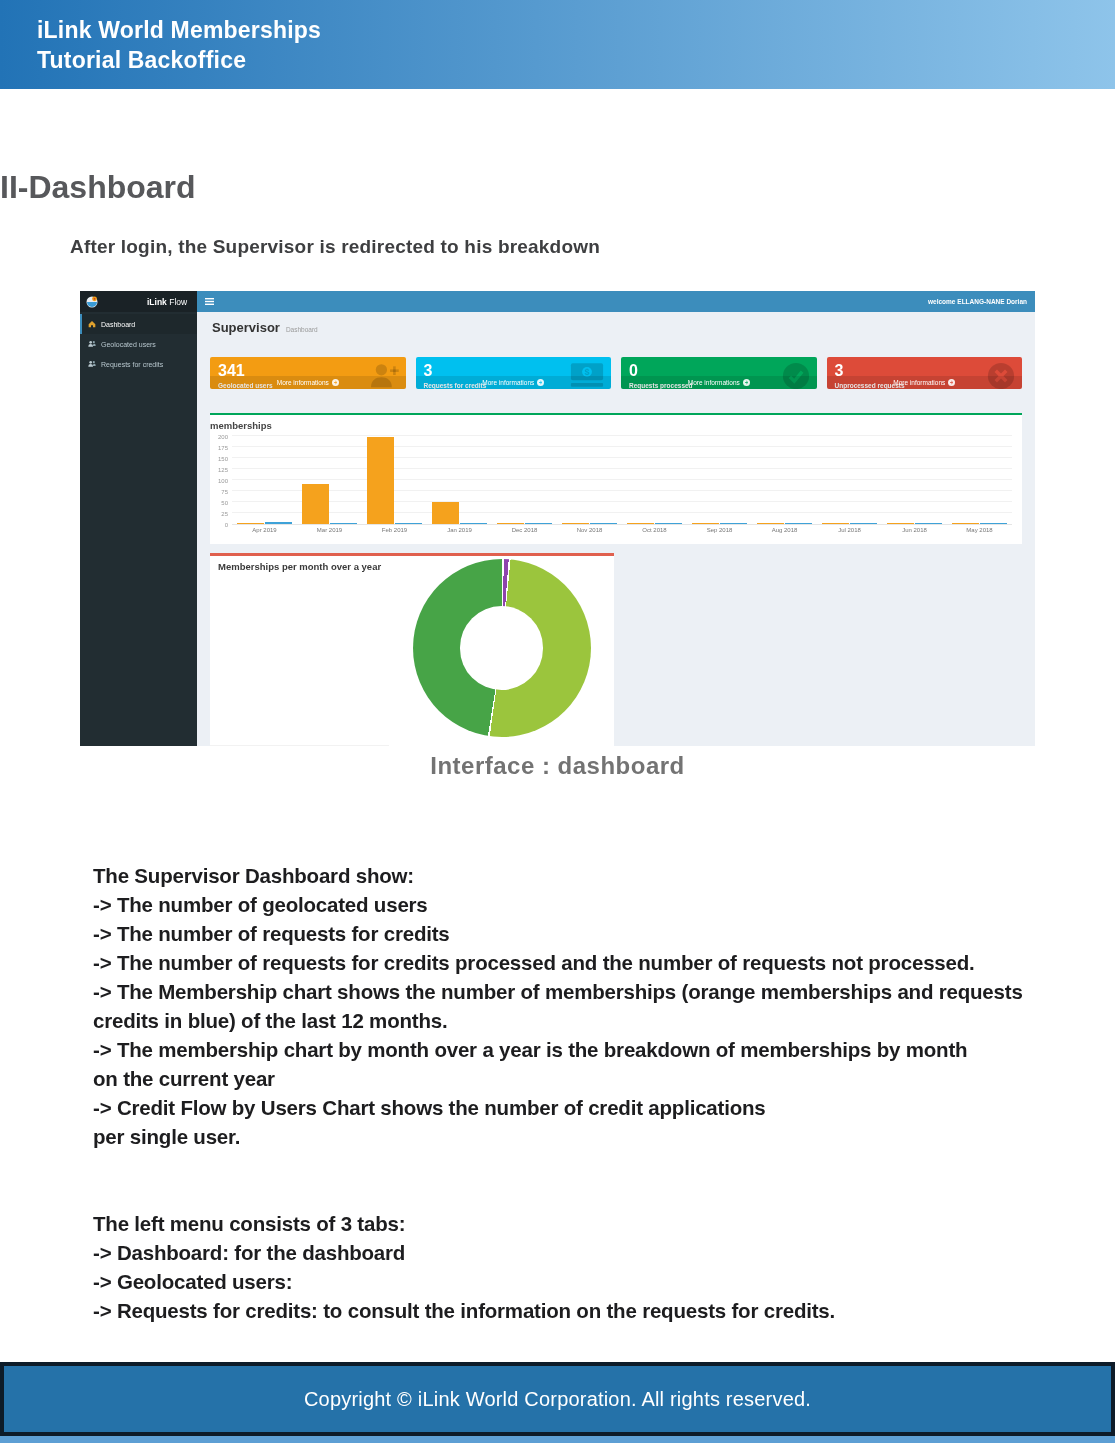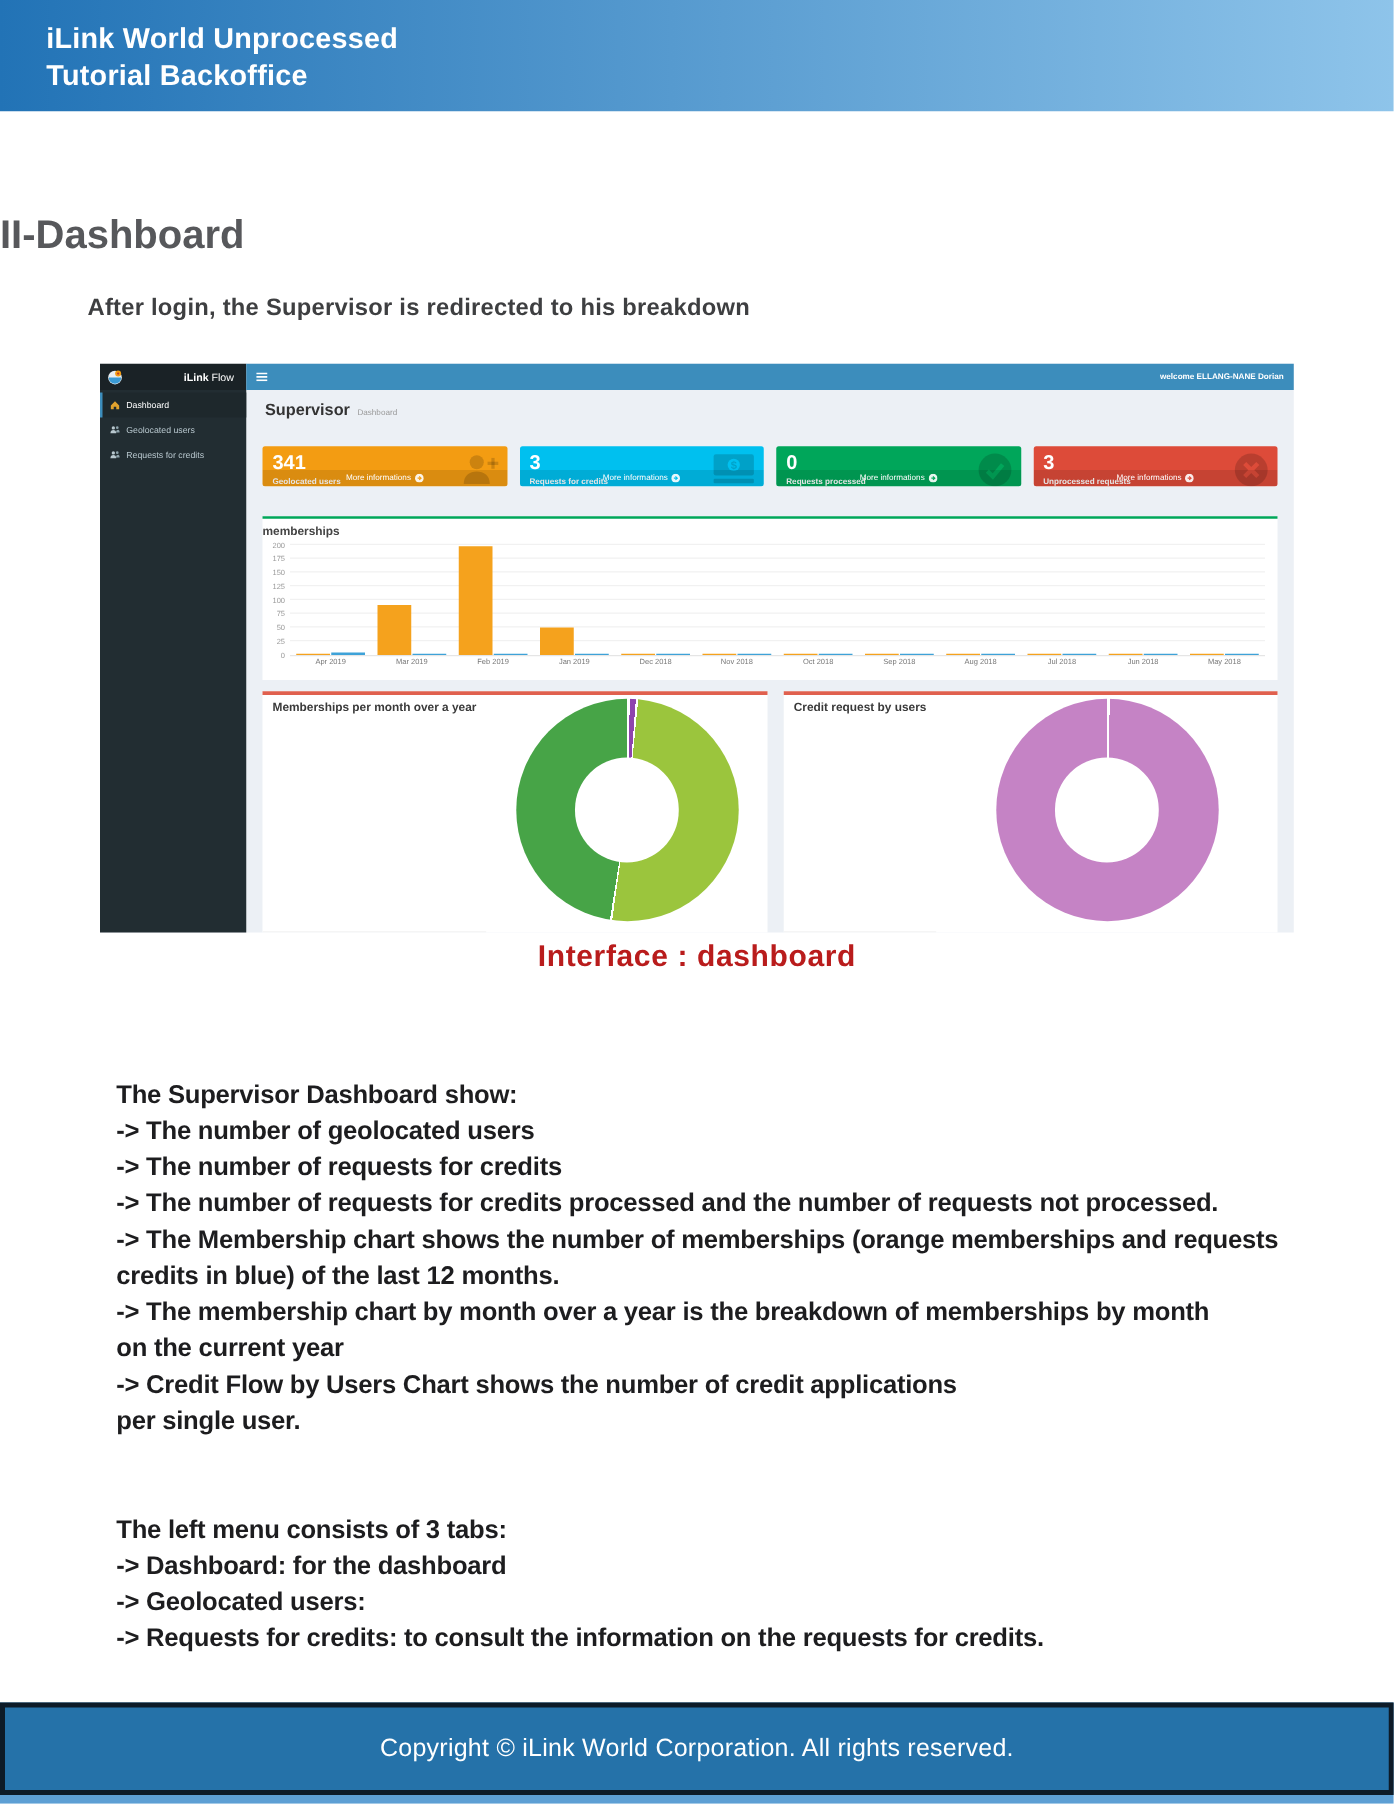--- a/index.html
+++ b/index.html
@@ -11,21 +11,21 @@
 
   
   .doc-header {
     height:89px; background:linear-gradient(90deg,#2273b6 0%,#5query 0%,#5a9ed3 55%,#8ec4ea 100%);
     background:linear-gradient(90deg,#2273b6 0%,#8ec4ea 100%);
     color:#fff; padding:15px 0 0 37px;
   }
   .doc-header div { font-size:23px; line-height:30px; font-weight:600; letter-spacing:0.2px; }
   .doc-title { margin-top:80px; font-size:32px; font-weight:bold; color:#57585b; }
   .doc-intro { margin:30px 0 0 70px; font-size:19px; font-weight:bold; color:#3e3f41; letter-spacing:0.2px; }
-  .doc-caption { margin-top:6px; text-align:center; font-size:24px; font-weight:bold; color:#b91c1c; letter-spacing:0.5px; }
+  .doc-caption { margin-top:6px; text-align:center; font-size:24px; font-weight:bold; color:#737373; letter-spacing:0.5px; }
   .doc-body { margin:52px 60px 0 93px; font-size:20.5px; font-weight:bold; color:#1d1d1f; line-height:29px; white-space:pre-line; letter-spacing:-0.2px; }
   .doc-body .para2 { margin-top:29px; }
   .doc-footerwrap { position:absolute; left:0; right:0; bottom:0; }
   .doc-footer {
     height:74px; background:#2572a9; border:4px solid #0d1b28;
     display:flex; align-items:center; justify-content:center;
     color:#fff; font-size:20px; letter-spacing:0.2px;
   }
   .doc-footer-strip { height:7px; background:#5d9fd4; }
 
@@ -79,21 +79,21 @@
   .donut-panel.right { flex:1; }
   .dp-title { font-size:9.5px; font-weight:bold; color:#3a3a3a; padding:5px 8px 4px; border-bottom:1px solid #f2f2f2; }
   .dp-wrap { flex:1; display:flex; justify-content:center; overflow:hidden; }
   .donut { width:178px; height:178px; border-radius:50%; margin-top:3px; position:relative; flex:0 0 auto; }
   .donut .hole { position:absolute; left:26.5%; top:26.5%; width:47%; height:47%; background:#fff; border-radius:50%; }
 </style>
 </head>
 <body>
 
 <div class="doc-header">
-  <div>iLink World Unprocessed</div>
+  <div>iLink World Memberships</div>
   <div>Tutorial Backoffice</div>
 </div>
 
 <div class="doc-title">II-Dashboard</div>
 <div class="doc-intro">After login, the Supervisor is redirected to his breakdown</div>
 
 <div class="screenshot">
   <div class="ss-topbar">
     <div class="ss-brand">
       <svg width="12" height="12" viewBox="0 0 12 12">
@@ -313,28 +313,20 @@
 
       <div class="ss-donutrow">
         <div class="donut-panel left" style="border-top-color: rgb(224, 96, 78);">
           <div class="dp-title">Memberships per month over a year</div>
           <div class="dp-wrap">
             <div class="donut" style="background: conic-gradient(rgb(255, 255, 255) 0deg, rgb(255, 255, 255) 1.2deg, rgb(142, 68, 173) 1.2deg, rgb(142, 68, 173) 4.32deg, rgb(255, 255, 255) 4.32deg, rgb(255, 255, 255) 5.52deg, rgb(155, 197, 61) 5.52deg, rgb(155, 197, 61) 187.92deg, rgb(255, 255, 255) 187.92deg, rgb(255, 255, 255) 189.12deg, rgb(71, 164, 71) 189.12deg, rgb(71, 164, 71) 360deg);">
                 <div class="hole"></div>
               </div>
           </div>
         </div>
-        <div class="donut-panel right" style="border-top-color: rgb(224, 96, 78);">
-          <div class="dp-title">Credit request by users</div>
-          <div class="dp-wrap">
-            <div class="donut" style="background: conic-gradient(rgb(255, 255, 255) 0deg, rgb(255, 255, 255) 1.2deg, rgb(197, 131, 197) 1.2deg, rgb(197, 131, 197) 360deg);">
-                <div class="hole"></div>
-              </div>
-          </div>
-        </div>
       </div>
     </div>
   </div>
 </div>
 
 <div class="doc-caption">Interface : dashboard</div>
 
 <div class="doc-body">
   <div class="para1">The Supervisor Dashboard show:
 -&gt; The number of geolocated users

